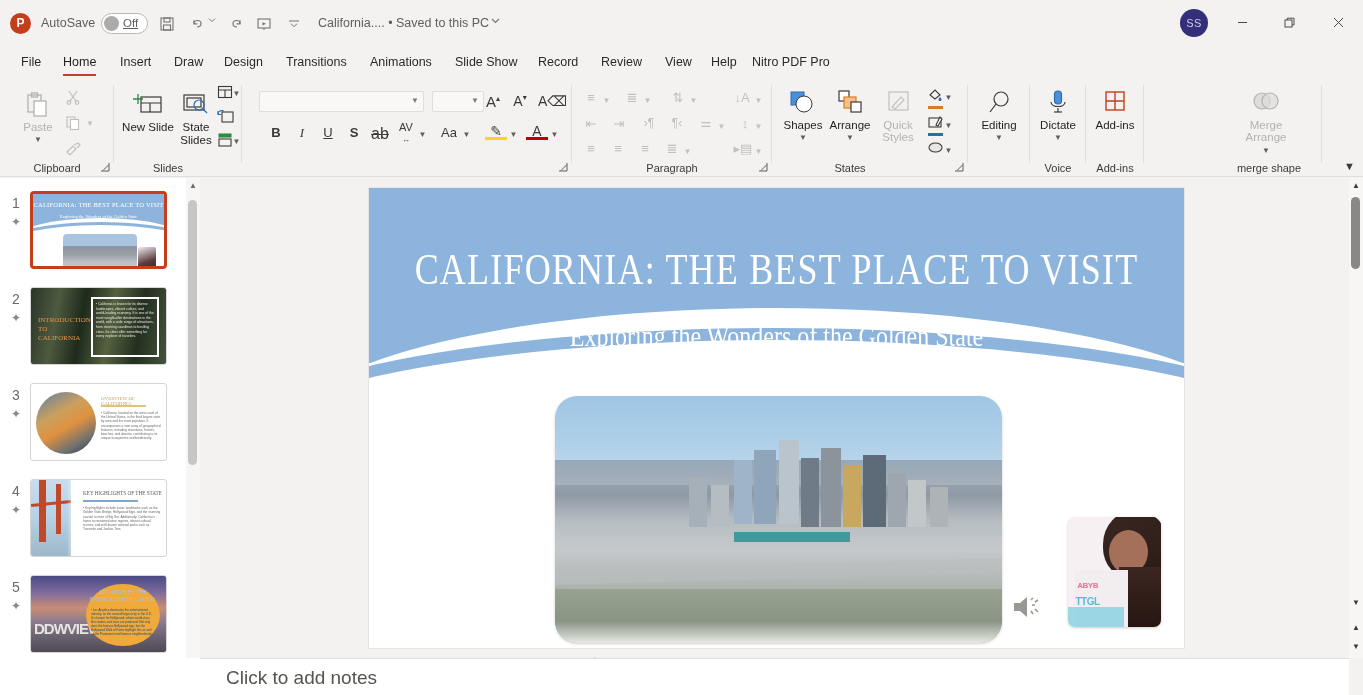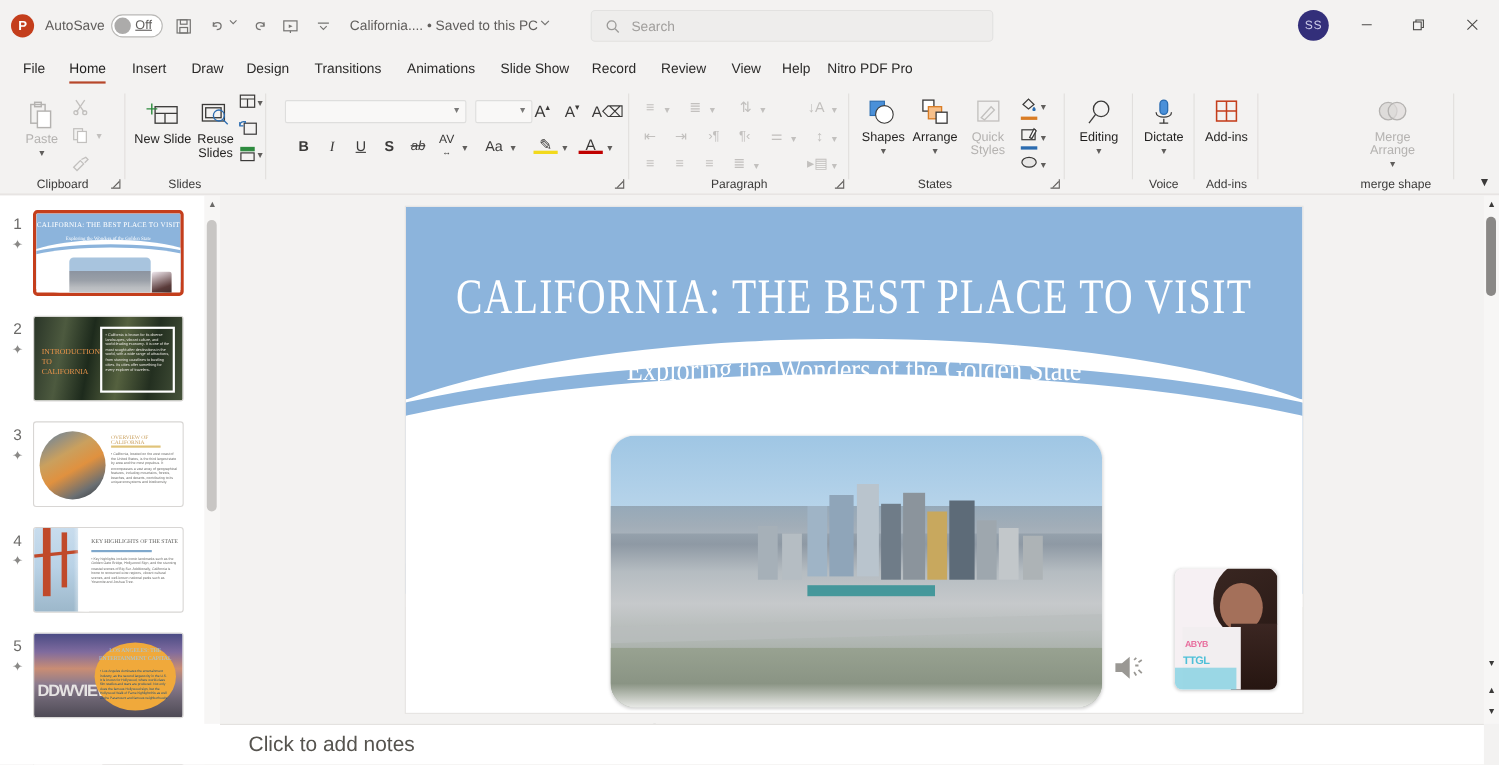--- a/index.html
+++ b/index.html
@@ -164,29 +164,20 @@
       </svg>
     </div>
 
     <div class="doc-title">California....  •  Saved to this PC</div>
     <div class="qat" style="left:489px; width:12px;">
       <svg width="9" height="9" viewBox="0 0 9 9">
           <path d="M1 3 L4.5 6.5 L8 3" stroke="#757472" stroke-width="1.1" fill="none"></path>
         </svg>
     </div>
 
-    <div class="searchbox">
-      <span class="s-ico">
-        <svg width="14" height="14" viewBox="0 0 14 14" fill="none" stroke="#9b9a98" stroke-width="1.2">
-          <circle cx="6" cy="6" r="4"></circle>
-            <path d="M9.2 9.2 L12.5 12.5"></path>
-        </svg>
-      </span>
-      <span class="s-ph">Search</span>
-    </div>
 
     <div class="avatar">SS</div>
     <div class="wbtn" style="left:1222px;">
       <svg width="11" height="11" viewBox="0 0 11 11">
           <path d="M1 5.5 H10" stroke="#4b4a48" stroke-width="1"></path>
         </svg>
     </div>
     <div class="wbtn" style="left:1270px;">
       <svg width="12" height="12" viewBox="0 0 12 12" fill="none" stroke="#4b4a48" stroke-width="1">
         <rect x="1" y="3" width="7" height="7"></rect>
@@ -292,21 +283,21 @@
       </div>
       <div class="bigbtn" style="left:56px; top:8px;">
         <div class="bi">
           <svg width="30" height="28" viewBox="0 0 30 28" fill="none" stroke="#3b3a39" stroke-width="1.2">
             <rect x="3" y="4" width="20" height="15"></rect>
               <rect x="6" y="7" width="14" height="9"></rect>
             <circle cx="18" cy="14" r="5" stroke="#2b6cb0"></circle>
               <path d="M22 18 L26 22" stroke="#2b6cb0"></path>
           </svg>
         </div>
-        <div>Reuse Slides</div>
+        <div>State Slides</div>
       </div>
       <div class="smbtn" style="left:100px; top:6px;">
         <svg width="16" height="14" viewBox="0 0 16 14" fill="none" stroke="#3b3a39" stroke-width="1.1">
           <rect x="1.5" y="1.5" width="13" height="11"></rect>
             <path d="M1.5 5 H14.5 M8 5 V12.5"></path>
         </svg>
       </div>
       <div class="smbtn" style="left:118px; top:6px; width:9px;"><span class="chev">▼</span></div>
       <div class="smbtn" style="left:100px; top:30px;">
         <svg width="17" height="15" viewBox="0 0 17 15" fill="none" stroke="#3b3a39" stroke-width="1.1">
@@ -336,21 +327,21 @@
         <span class="fcv">▼</span>
       </div>
       <div class="ftool" style="left:240px; top:14px; font-size:15px;">A<sup style="font-size:8px;">▴</sup></div>
       <div class="ftool" style="left:267px; top:14px; font-size:14px;">A<sup style="font-size:8px;">▾</sup></div>
       <div class="ftool" style="left:296px; top:14px; font-size:14px;">A⌫</div>
 
       <div class="ftool" style="left:23px; top:46px; font-weight:bold;">B</div>
       <div class="ftool" style="left:49px; top:46px; font-style:italic; font-family:'Liberation Serif',serif;">I</div>
       <div class="ftool" style="left:75px; top:46px; text-decoration:underline;">U</div>
       <div class="ftool" style="left:101px; top:46px; font-weight:bold;">S</div>
-      <div class="ftool" style="left:127px; top:46px; text-decoration:line-through; font-size:12px;font-style:italic;">ab</div>
+      <div class="ftool" style="left:127px; top:46px; text-decoration:line-through; font-size:16px;">ab</div>
       <div class="ftool" style="left:153px; top:43px; font-size:11px; line-height:11px;">AV<br><span style="font-size:8px;">↔</span></div>
       <div class="ftool" style="left:176px; top:46px; width:9px;"><span class="chev">▼</span></div>
       <div class="ftool" style="left:196px; top:46px; font-size:13px;">Aa</div>
       <div class="ftool" style="left:220px; top:46px; width:9px;"><span class="chev">▼</span></div>
       <div class="ftool" style="left:243px; top:44px; font-size:14px;">✎<div style="height:3px;background:#f2d91c;margin-top:-2px;"></div></div>
       <div class="ftool" style="left:267px; top:46px; width:9px;"><span class="chev">▼</span></div>
       <div class="ftool" style="left:284px; top:44px; font-size:14px;">A<div style="height:3px;background:#c00000;margin-top:-2px;"></div></div>
       <div class="ftool" style="left:308px; top:46px; width:9px;"><span class="chev">▼</span></div>
 
       <div class="launcher">

